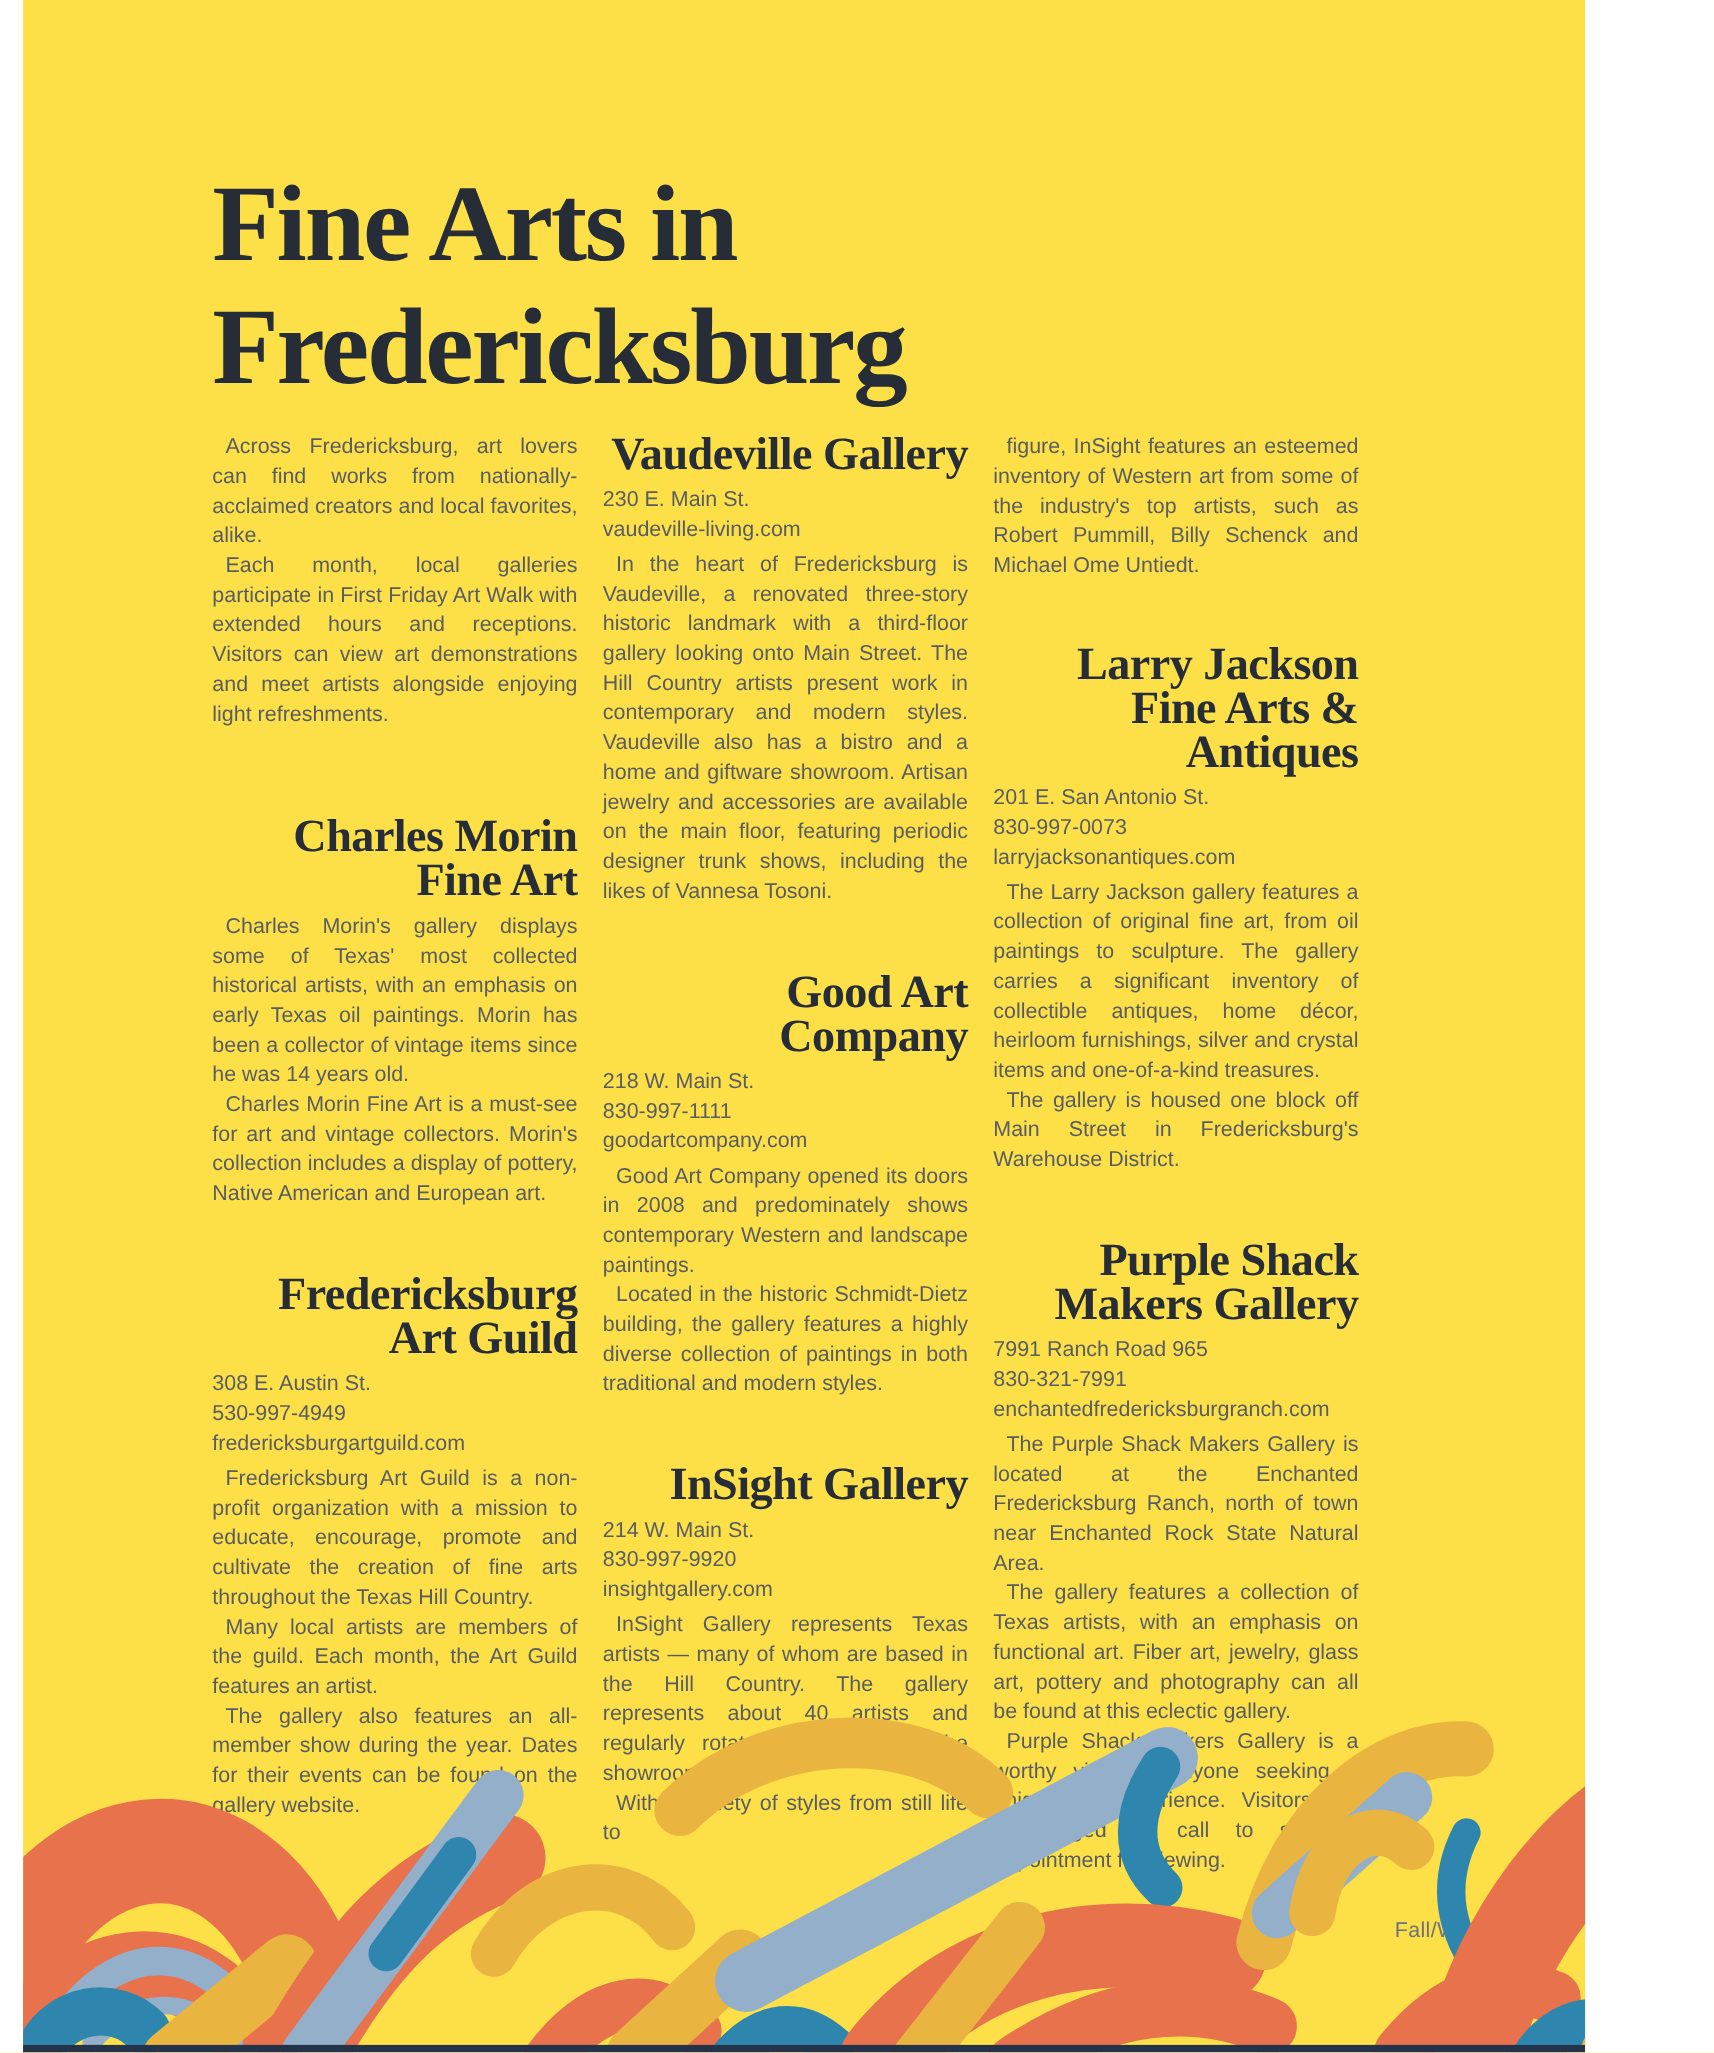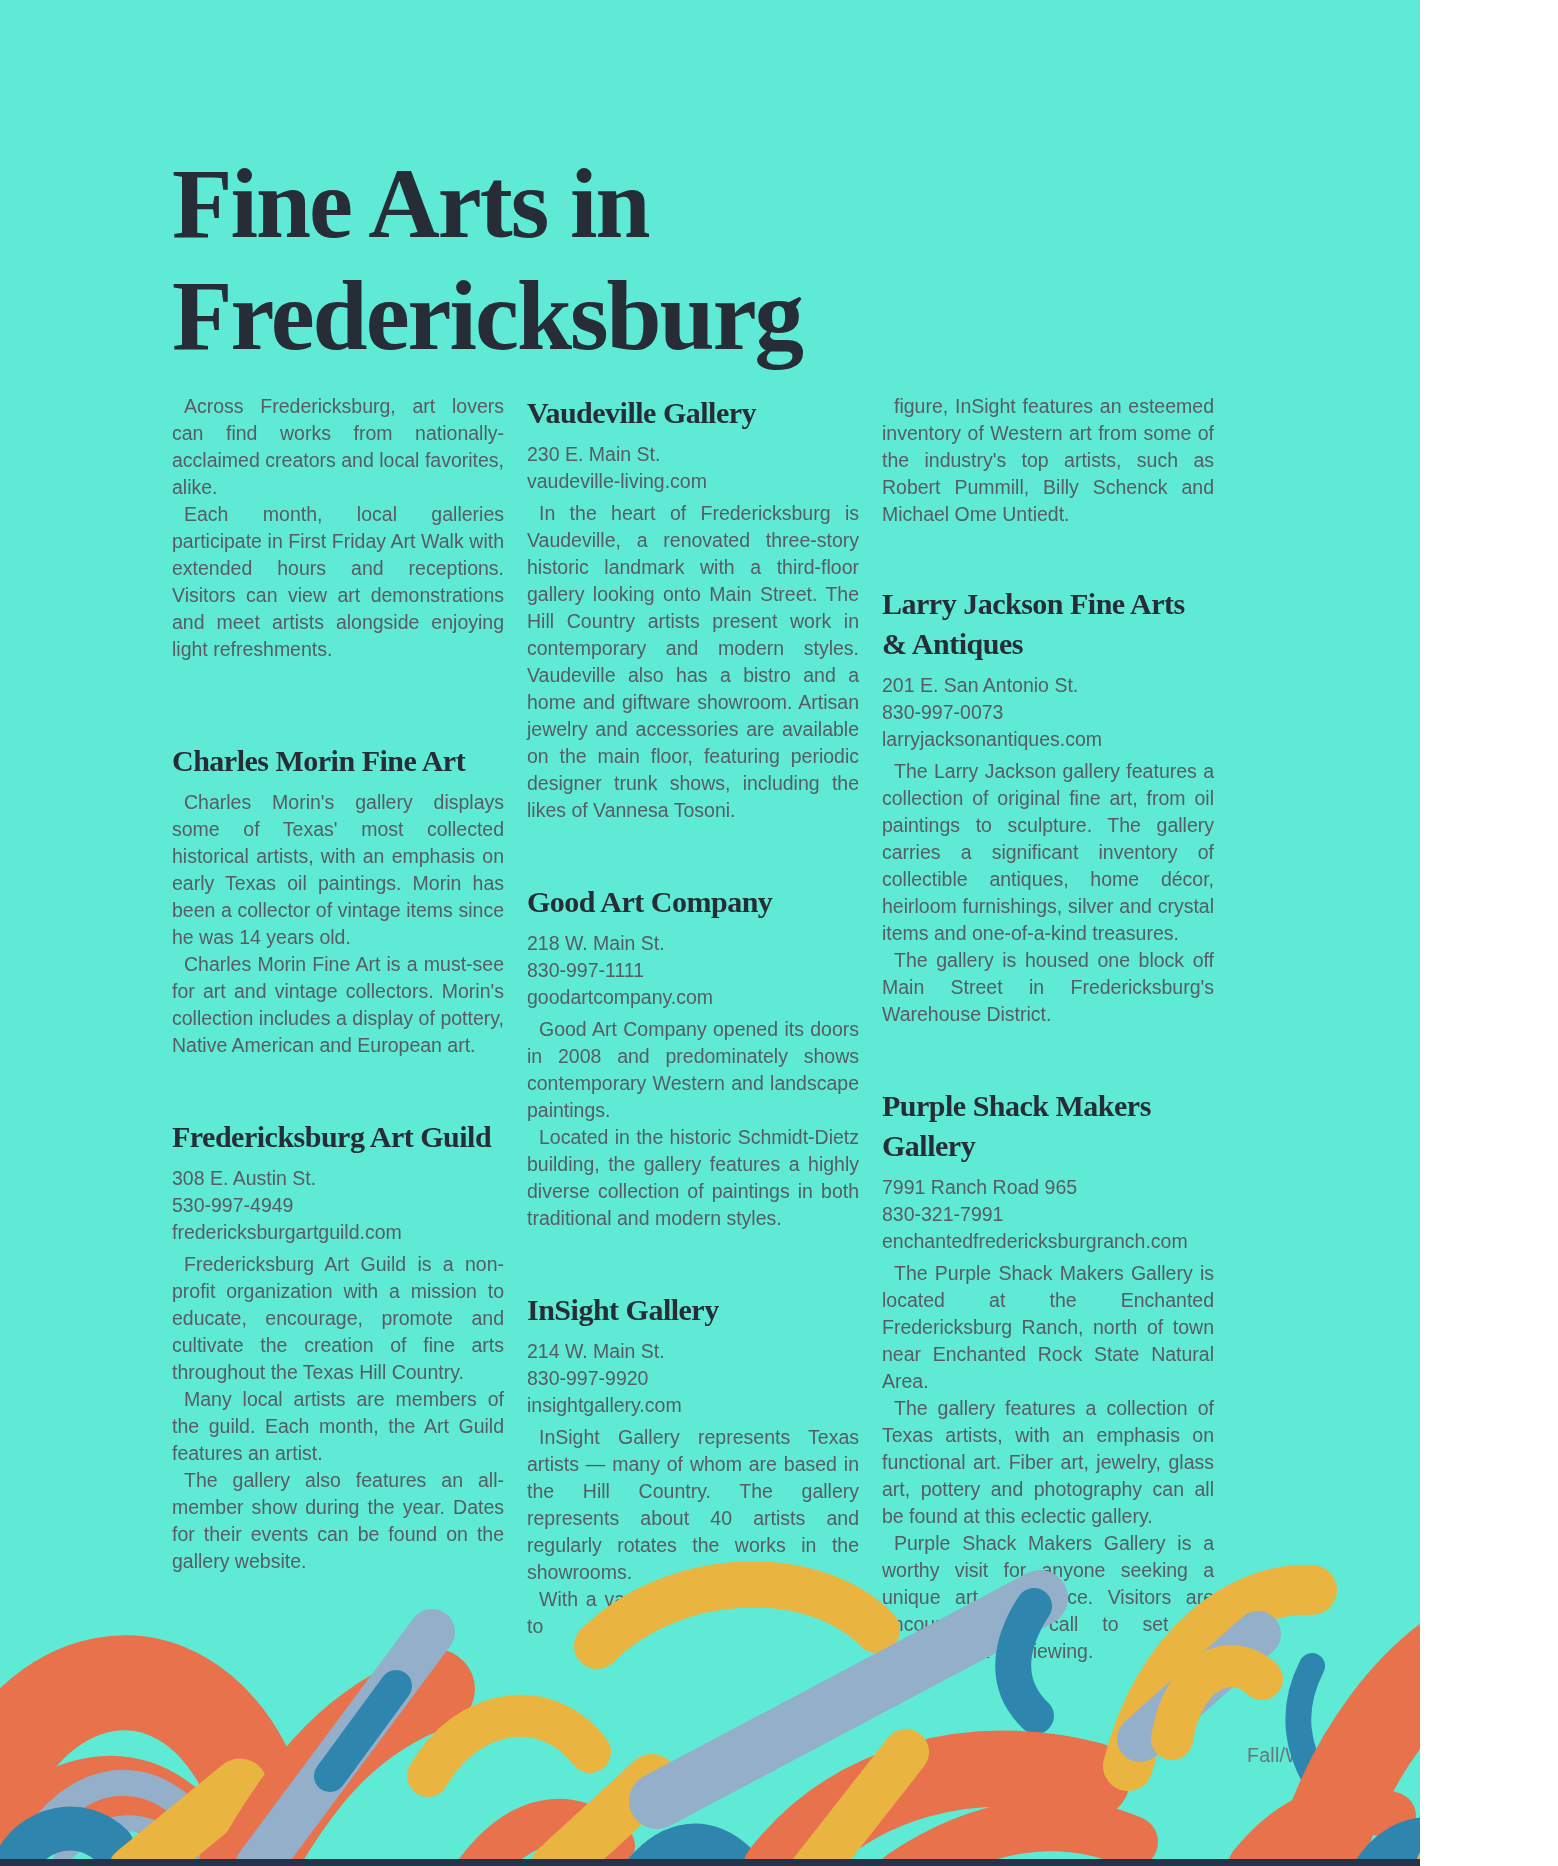--- a/index.html
+++ b/index.html
@@ -1,18 +1,19 @@
 <!DOCTYPE html>
 <html style="--c-title: #272D36; --c-body_text: #585C63; --c-footer_text: #6E737A; --c-orange: #E8724C; --c-yellow: #EAB441; --c-steel: #94AFC9; --c-teal: #2E86AE; --c-bottom_bar: #24334A;"><head>
 <meta charset="utf-8">
 <style>
   html,body{margin:0;padding:0;background:#ffffff;}
   .page{
-    position:relative;width:1420px;height:1866px;background:#5eead4;overflow:hidden;
+    position:relative;width:1420px;height:1866px;background:#fde047;overflow:hidden;
     font-family:"Liberation Sans",sans-serif;
+    margin-left:21px;
   }
   .title{
     position:absolute;left:172px;top:148px;margin:0;
     font-family:"Liberation Serif",serif;font-weight:600;
     font-size:99px;line-height:1.13;letter-spacing:-2px;
     color:var(--c-title,#272D36);
   }
   .col{
     position:absolute;top:393px;width:332px;
     color:var(--c-body_text,#585C63);
@@ -20,21 +21,21 @@
   }
   .col1{left:172px}.col2{left:527px}.col3{left:882px}
   .body-p{margin:0;text-indent:12px;}
   .intro{margin-bottom:78px;}
   .continuation{margin-bottom:56px;}
   .gallery{margin-top:58px;}
   .galleries > .gallery:first-child{margin-top:0;}
   .col1 .galleries > .gallery:first-child{margin-top:0;}
   .g-name{
     font-family:"Liberation Serif",serif;font-weight:600;margin:0 0 8px 0;
-    font-size:30px;line-height:40px;letter-spacing:-0.5px;text-align:left;
+    font-size:42px;line-height:40px;letter-spacing:-0.5px;text-align:right;
     color:var(--c-title,#272D36);
   }
   .contact{text-align:left;margin-bottom:5px;}
   .contact div{line-height:27px;}
   .footer{
     position:absolute;left:1247px;top:1744px;z-index:1;
     font-size:19.5px;color:var(--c-footer_text,#6E737A);letter-spacing:0.3px;
   }
   .brush{position:absolute;left:0;bottom:0;width:1558px;height:332px;z-index:2;display:block;}
   .brush path{fill:none;stroke-linecap:round;}

